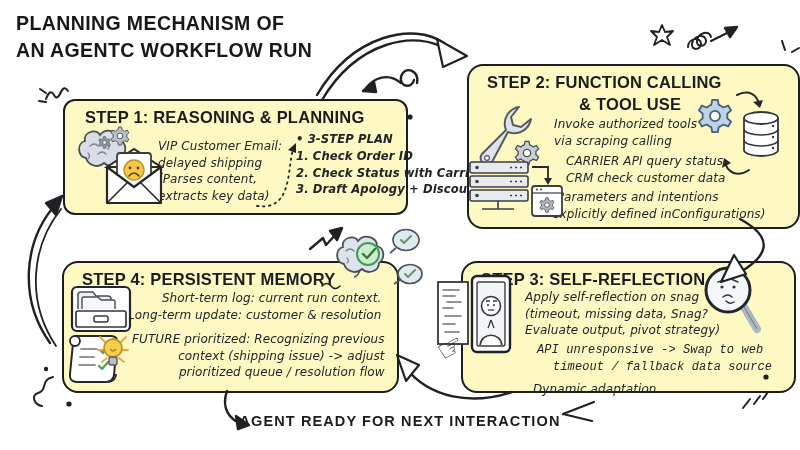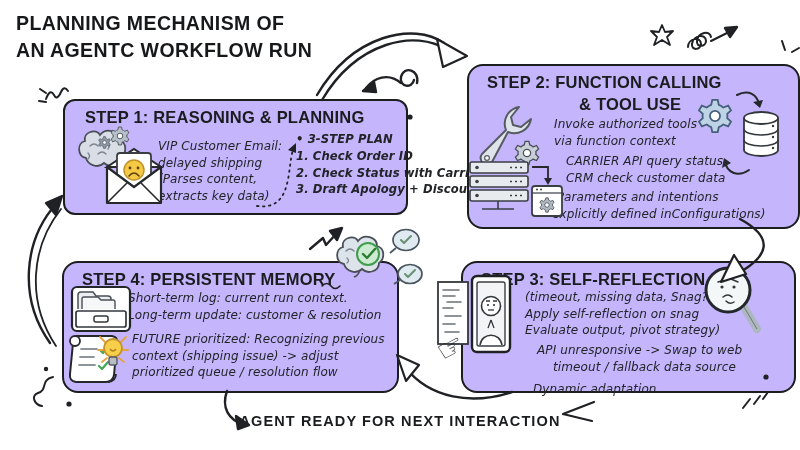--- a/index.html
+++ b/index.html
@@ -1,20 +1,20 @@
 <!DOCTYPE html>
 <html><head>
 <meta charset="utf-8">
 <style>
   html,body{margin:0;padding:0;background:#fff;}
   .canvas{position:relative;width:800px;height:450px;background:#ffffff;overflow:hidden;
           font-family:"DejaVu Sans",sans-serif;color:#26282b;}
   .main-title{position:absolute;left:16px;top:10px;font-family:"Liberation Sans",sans-serif;
               font-weight:bold;font-size:19.5px;line-height:27px;letter-spacing:.4px;color:#17181a;}
-  .box{position:absolute;border:2.6px solid #1c1d1f;border-radius:16px;background:#c4b5fd;}
+  .box{position:absolute;border:2.6px solid #1c1d1f;border-radius:16px;background:#fef9c3;}
   .box-title{position:absolute;font-family:"Liberation Sans",sans-serif;font-weight:bold;
              font-size:16.5px;letter-spacing:.2px;white-space:nowrap;color:#1b1c1e;}
   .hand{position:absolute;font-size:12px;font-style:italic;line-height:16.5px;
         white-space:nowrap;letter-spacing:.1px;color:#222428;}
   .hand div{white-space:nowrap;}
   .plan{font-size:11.6px;font-weight:bold;line-height:16.8px;font-style:italic;}
   .footer-label{position:absolute;left:0;right:0;top:413px;text-align:center;
                 font-family:"Liberation Sans",sans-serif;font-weight:bold;font-size:14.5px;
                 letter-spacing:1.1px;color:#1b1c1e;}
   .overlay{position:absolute;left:0;top:0;pointer-events:none;}
@@ -55,49 +55,49 @@
       <div>2. Check Status with Carrier</div>
       <div>3. Draft Apology + Discount</div>
     </div>
   </div>
 
   <div class="box" style="left:467px;top:64px;width:329px;height:161px;">
     <div class="box-title" style="left:18px;top:7px;">STEP 2: FUNCTION CALLING</div>
     <div class="box-title" style="left:110px;top:29px;text-align:center;">&amp; TOOL USE</div>
     <div class="hand" style="left:85px;top:50px;">
       <div>Invoke authorized tools</div>
-      <div>via function context</div>
+      <div>via scraping calling</div>
     </div>
     <div class="hand" style="left:97px;top:87px;">
       <div>CARRIER API query status,</div>
       <div>CRM check customer data</div>
     </div>
     <div class="hand" style="left:83px;top:123px;">
       <div>(Parameters and intentions</div>
       <div>explicitly defined inConfigurations)</div>
     </div>
   </div>
 
   <div class="box" style="left:461px;top:261px;width:331px;height:128px;">
     <div class="box-title" style="left:18px;top:7px;">STEP 3: SELF-REFLECTION</div>
     <div class="hand" style="left:62px;top:26px;">
+      <div>Apply self-reflection on snag</div>
       <div>(timeout, missing data, Snag?</div>
-      <div>Apply self-reflection on snag</div>
       <div>Evaluate output, pivot strategy)</div>
     </div>
-    <div class="hand" style="left:74px;top:79px;">
+    <div class="hand" style="left:74px;top:79px;font-family:Liberation Mono, monospace;">
       <div>API unresponsive -&gt; Swap to web</div>
       <div style="padding-left:16px;">timeout / fallback data source</div>
     </div>
     <div class="hand" style="left:70px;top:110px;margin-top:8px;">
       <div>Dynamic adaptation</div>
     </div>
   </div>
 
-  <div class="box" style="left:62px;top:261px;width:333px;height:128px;">
+  <div class="box" style="left:62px;top:261px;width:333px;height:128px;text-align:right;">
     <div class="box-title" style="left:18px;top:7px;">STEP 4: PERSISTENT MEMORY</div>
     <div class="hand" style="left:64px;top:27px;">
       <div>Short-term log: current run context.</div>
       <div>Long-term update: customer &amp; resolution</div>
     </div>
     <div class="hand" style="left:68px;top:68px;">
       <div>FUTURE prioritized: Recognizing previous</div>
       <div>context (shipping issue) -&gt; adjust</div>
       <div>prioritized queue / resolution flow</div>
     </div>

